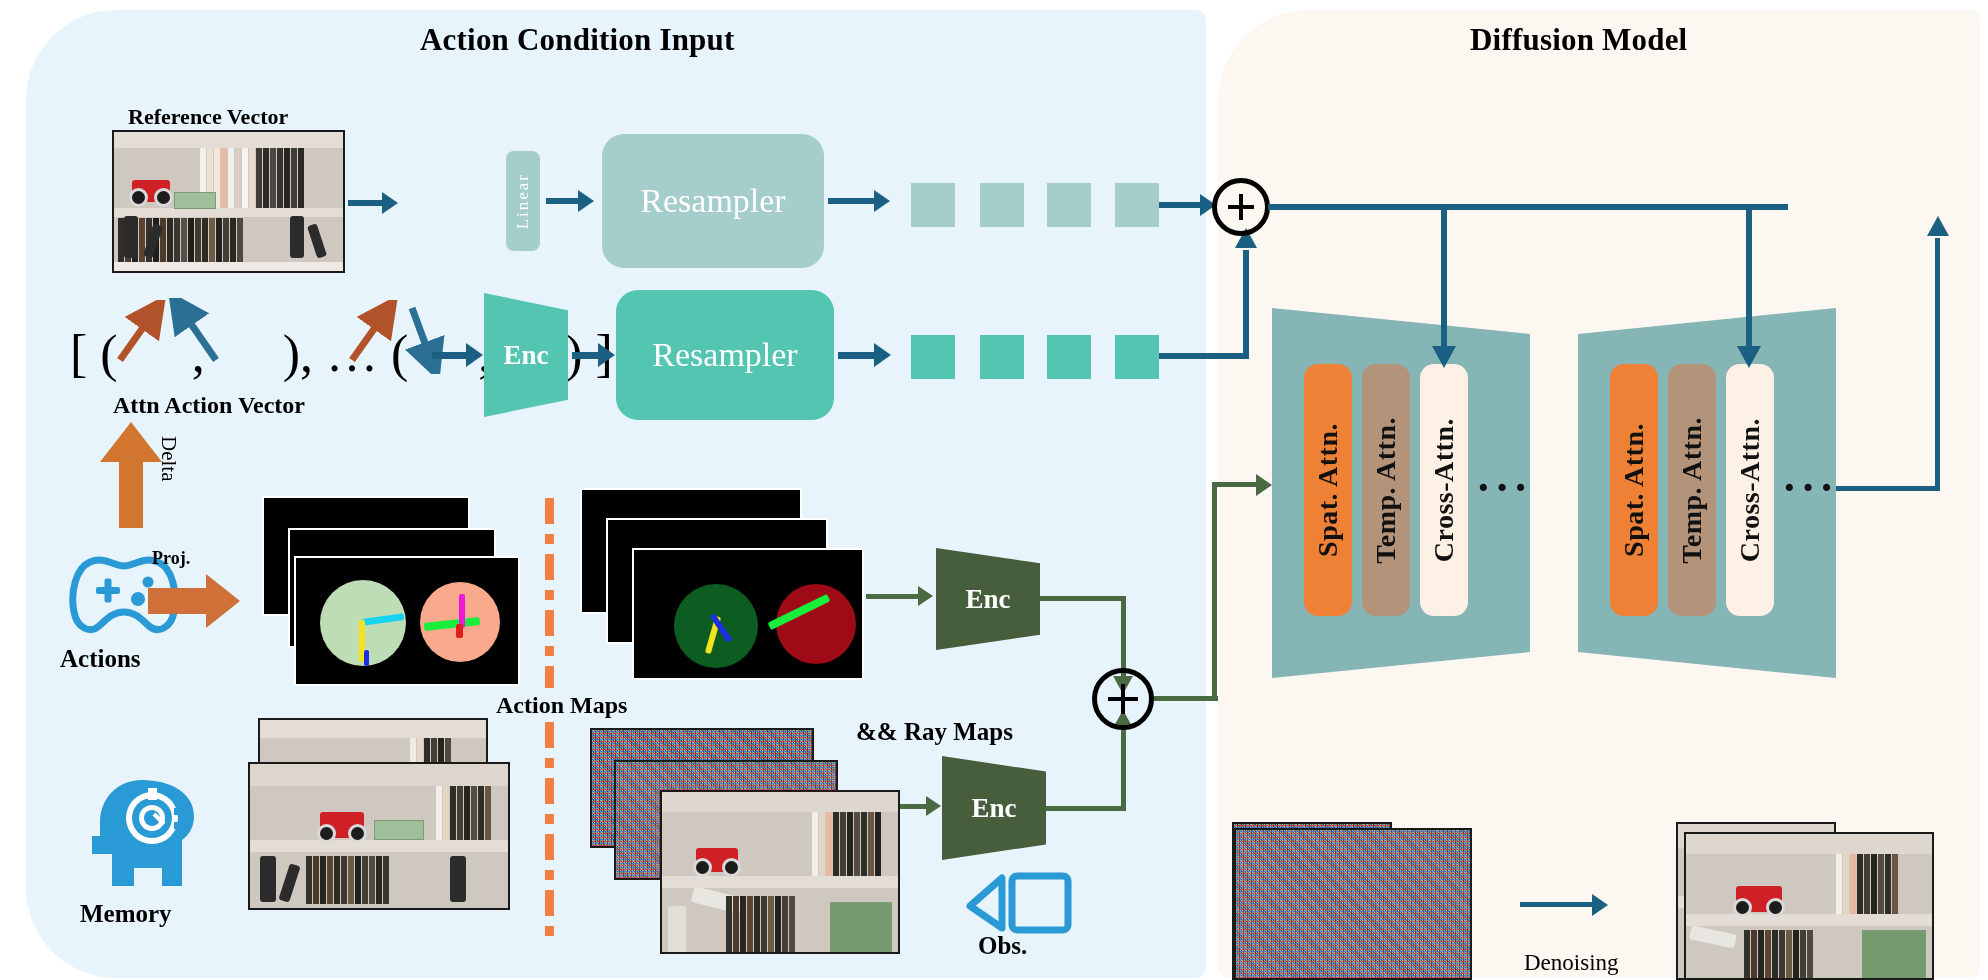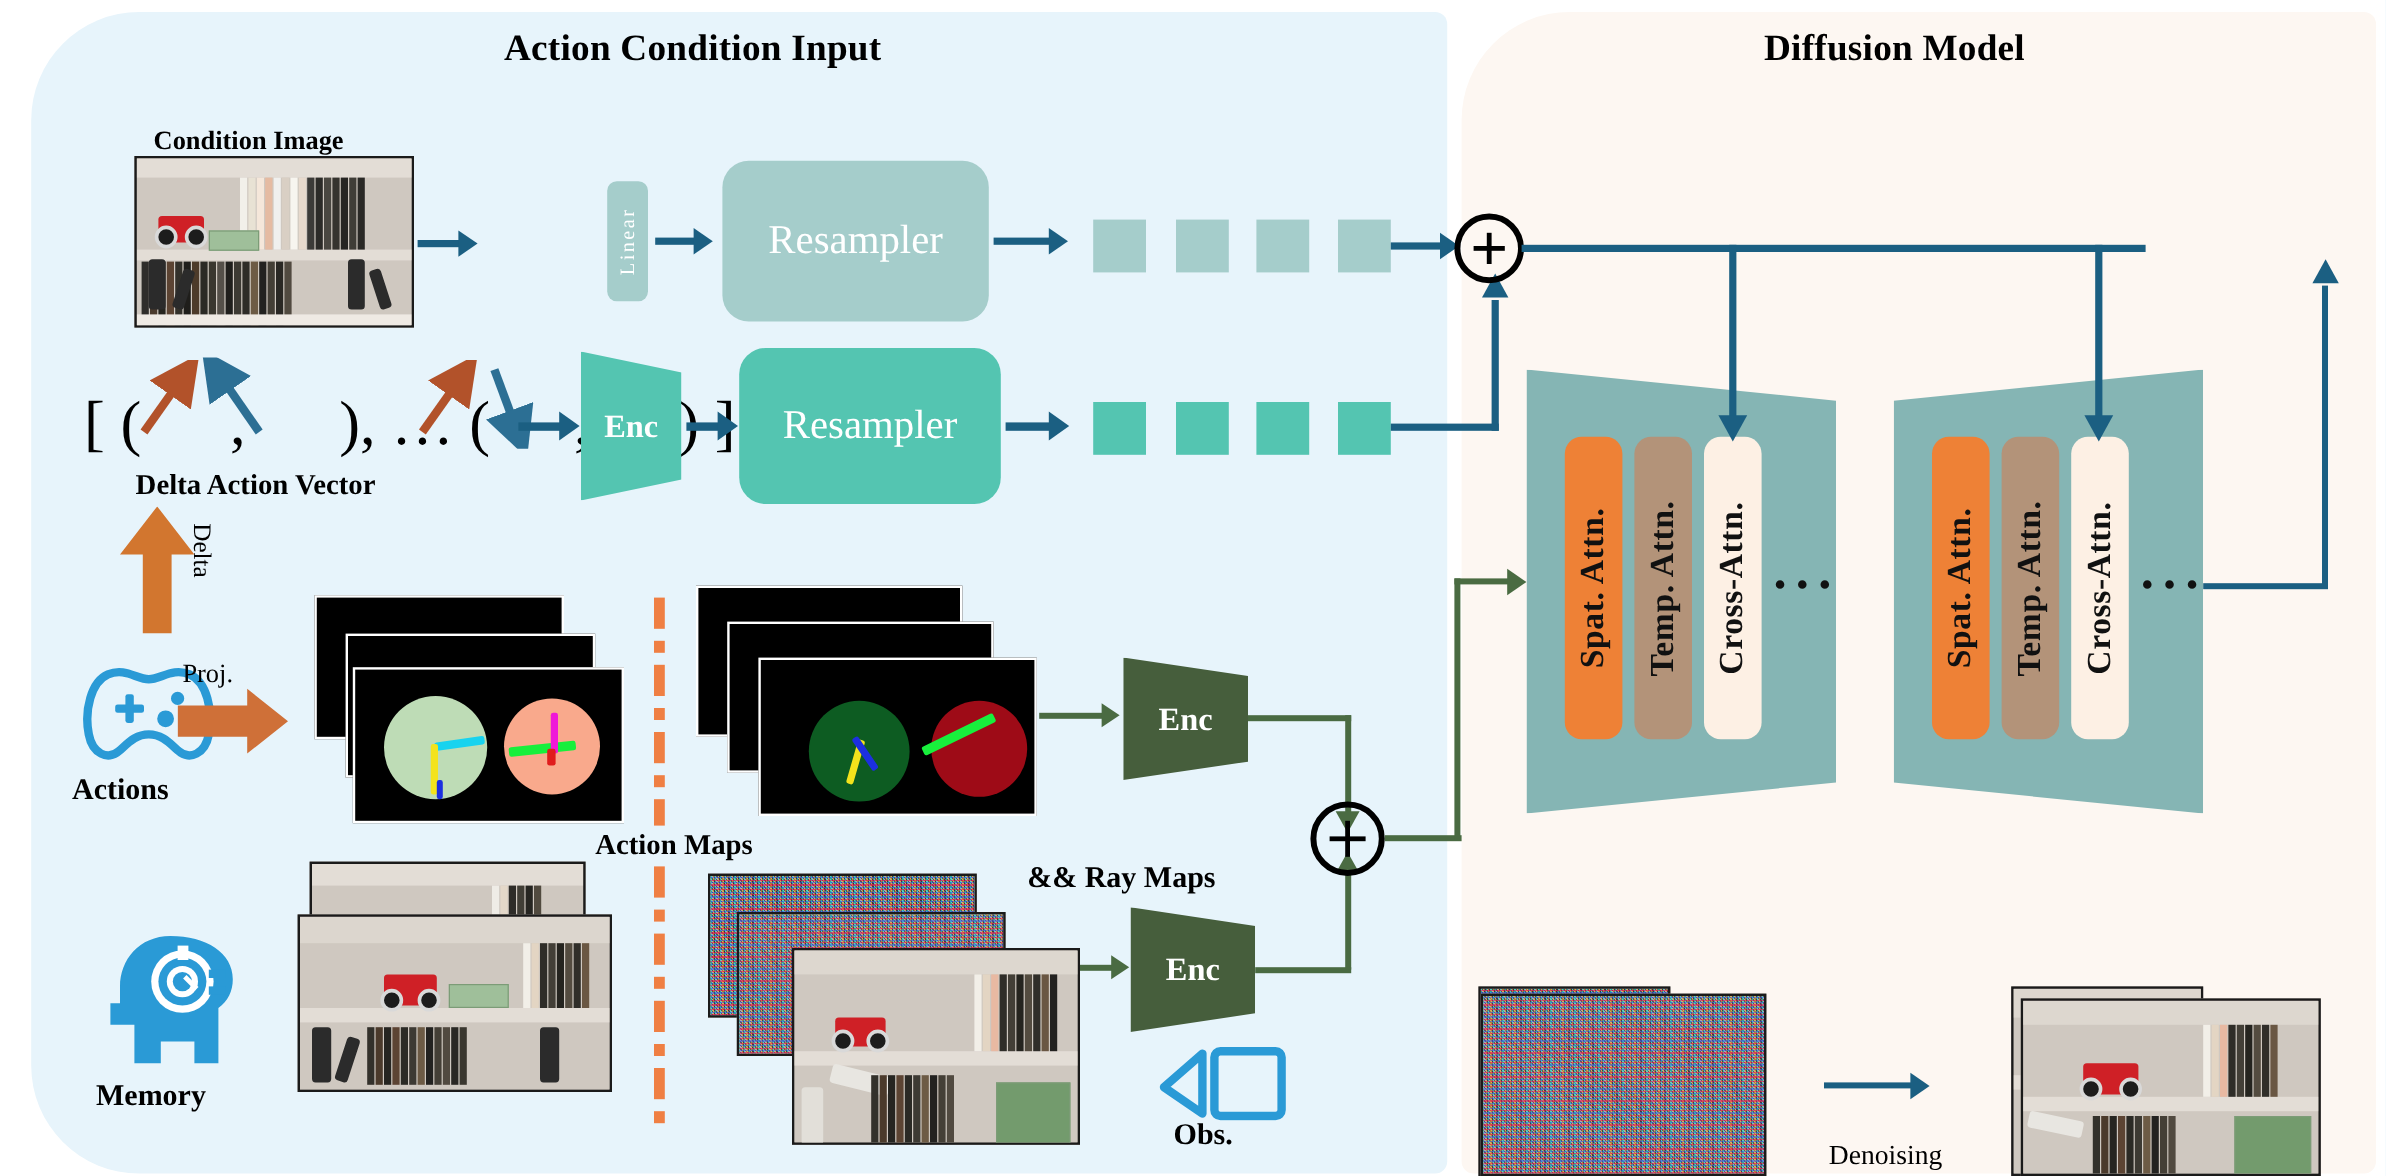--- a/index.html
+++ b/index.html
@@ -116,21 +116,21 @@
 <body>
 
 <div id="stage">
 
   <div class="panel-left"></div>
   <div class="panel-right"></div>
 
   <div class="panel-title" id="title-left">Action Condition Input</div>
   <div class="panel-title" id="title-right">Diffusion Model</div>
 
-  <div class="lbl" style="left:128px; top:104px; font-size:22px;">Condition Image</div>
+  <div class="lbl" style="left:128px; top:104px; font-size:22px;">Reference Vector</div>
 
   <div class="photo bordered" style="left:112px; top:130px; width:233px; height:143px;">
     <div class="shelf-scene">
       <div class="shelf-board" style="top:0px; height:16px;"></div>
       <div class="shelf-board" style="top:76px; height:9px;"></div>
       <div class="books" style="left:86px; top:16px; height:60px;">
         <span class="bk" style="background:#f2f0ea"></span>
           <span class="bk" style="background:#e8e2d4"></span>
         <span class="bk" style="background:#f5e7da"></span>
           <span class="bk" style="background:#e5bba2"></span>
@@ -236,21 +236,21 @@
       </defs>
     <line x1="48" y1="62" x2="12" y2="10" stroke="#2c6f94" stroke-width="7" marker-end="url(#mb)"></line>
   </svg>
   <svg class="va" style="left:342px; top:300px;" width="60" height="68" viewBox="0 0 60 68">
     <line x1="10" y1="60" x2="44" y2="12" stroke="#b2522a" stroke-width="7" marker-end="url(#mo)"></line>
   </svg>
   <svg class="va" style="left:398px; top:300px;" width="58" height="74" viewBox="0 0 58 74">
     <line x1="14" y1="8" x2="34" y2="62" stroke="#2c6f94" stroke-width="7" marker-end="url(#mb)"></line>
   </svg>
 
-  <div class="lbl" style="left:113px; top:392px; font-size:24px;">Delta Action Vector</div>
+  <div class="lbl" style="left:113px; top:392px; font-size:24px;">Attn Action Vector</div>
 
   <svg style="position:absolute; left:96px; top:422px;" width="70" height="106" viewBox="0 0 70 106">
     <path d="M35 0 L66 40 L47 40 L47 106 L23 106 L23 40 L4 40 Z" fill="#d2762f"></path>
   </svg>
   <div class="lbl" style="left:156px; top:436px; font-size:21px; font-weight:normal;
         writing-mode:vertical-rl;">Delta</div>
 
   <div class="ln" style="left:432px; top:352px; width:36px; height:7px; background:#1b5f82;"></div>
   <div class="ah" style="left:466px; top:343px; border-left:17px solid #1b5f82;
        border-top:12px solid transparent; border-bottom:12px solid transparent;"></div>
@@ -289,21 +289,21 @@
   <svg style="position:absolute; left:68px; top:554px;" width="112" height="84" viewBox="0 0 112 84">
     <path d="M22 8 C8 14 2 38 6 58 C9 74 22 80 31 72 C39 65 45 58 56 58 C67 58 73 65 81 72
              C90 80 103 74 106 58 C110 38 104 14 90 8 C76 2 66 12 56 12 C46 12 36 2 22 8 Z" fill="none" stroke="#2a9ad6" stroke-width="7" stroke-linejoin="round"></path>
     <rect x="28" y="33" width="24" height="7" rx="2" fill="#2a9ad6"></rect>
     <rect x="36.5" y="24.5" width="7" height="24" rx="2" fill="#2a9ad6"></rect>
     <circle cx="80" cy="28" r="5.5" fill="#2a9ad6"></circle>
     <circle cx="70" cy="45" r="7" fill="#2a9ad6"></circle>
   </svg>
   <div class="lbl" style="left:60px; top:645px; font-size:25px;">Actions</div>
 
-  <div class="lbl" style="left:152px; top:548px; font-size:22px; font-weight:normal;">Proj.</div>
+  <div class="lbl" style="left:152px; top:548px; font-size:18px; font-weight:bold;">Proj.</div>
   <svg style="position:absolute; left:148px; top:572px;" width="92" height="58" viewBox="0 0 92 58">
     <path d="M0 16 L58 16 L58 2 L92 29 L58 56 L58 42 L0 42 Z" fill="#cf7038"></path>
   </svg>
 
   <div class="mapframe" style="left:262px; top:496px; width:208px; height:120px;"></div>
   <div class="mapframe" style="left:288px; top:528px; width:208px; height:120px;"></div>
   <div class="mapframe" style="left:294px; top:556px; width:226px; height:130px;">
     <div class="disc" style="left:24px; top:22px; width:86px; height:86px; background:#bedcb6;"></div>
     <div class="stick" style="left:66px; top:58px; width:42px; height:7px; background:#18d3ef;
           transform:rotate(-8deg);"></div>

